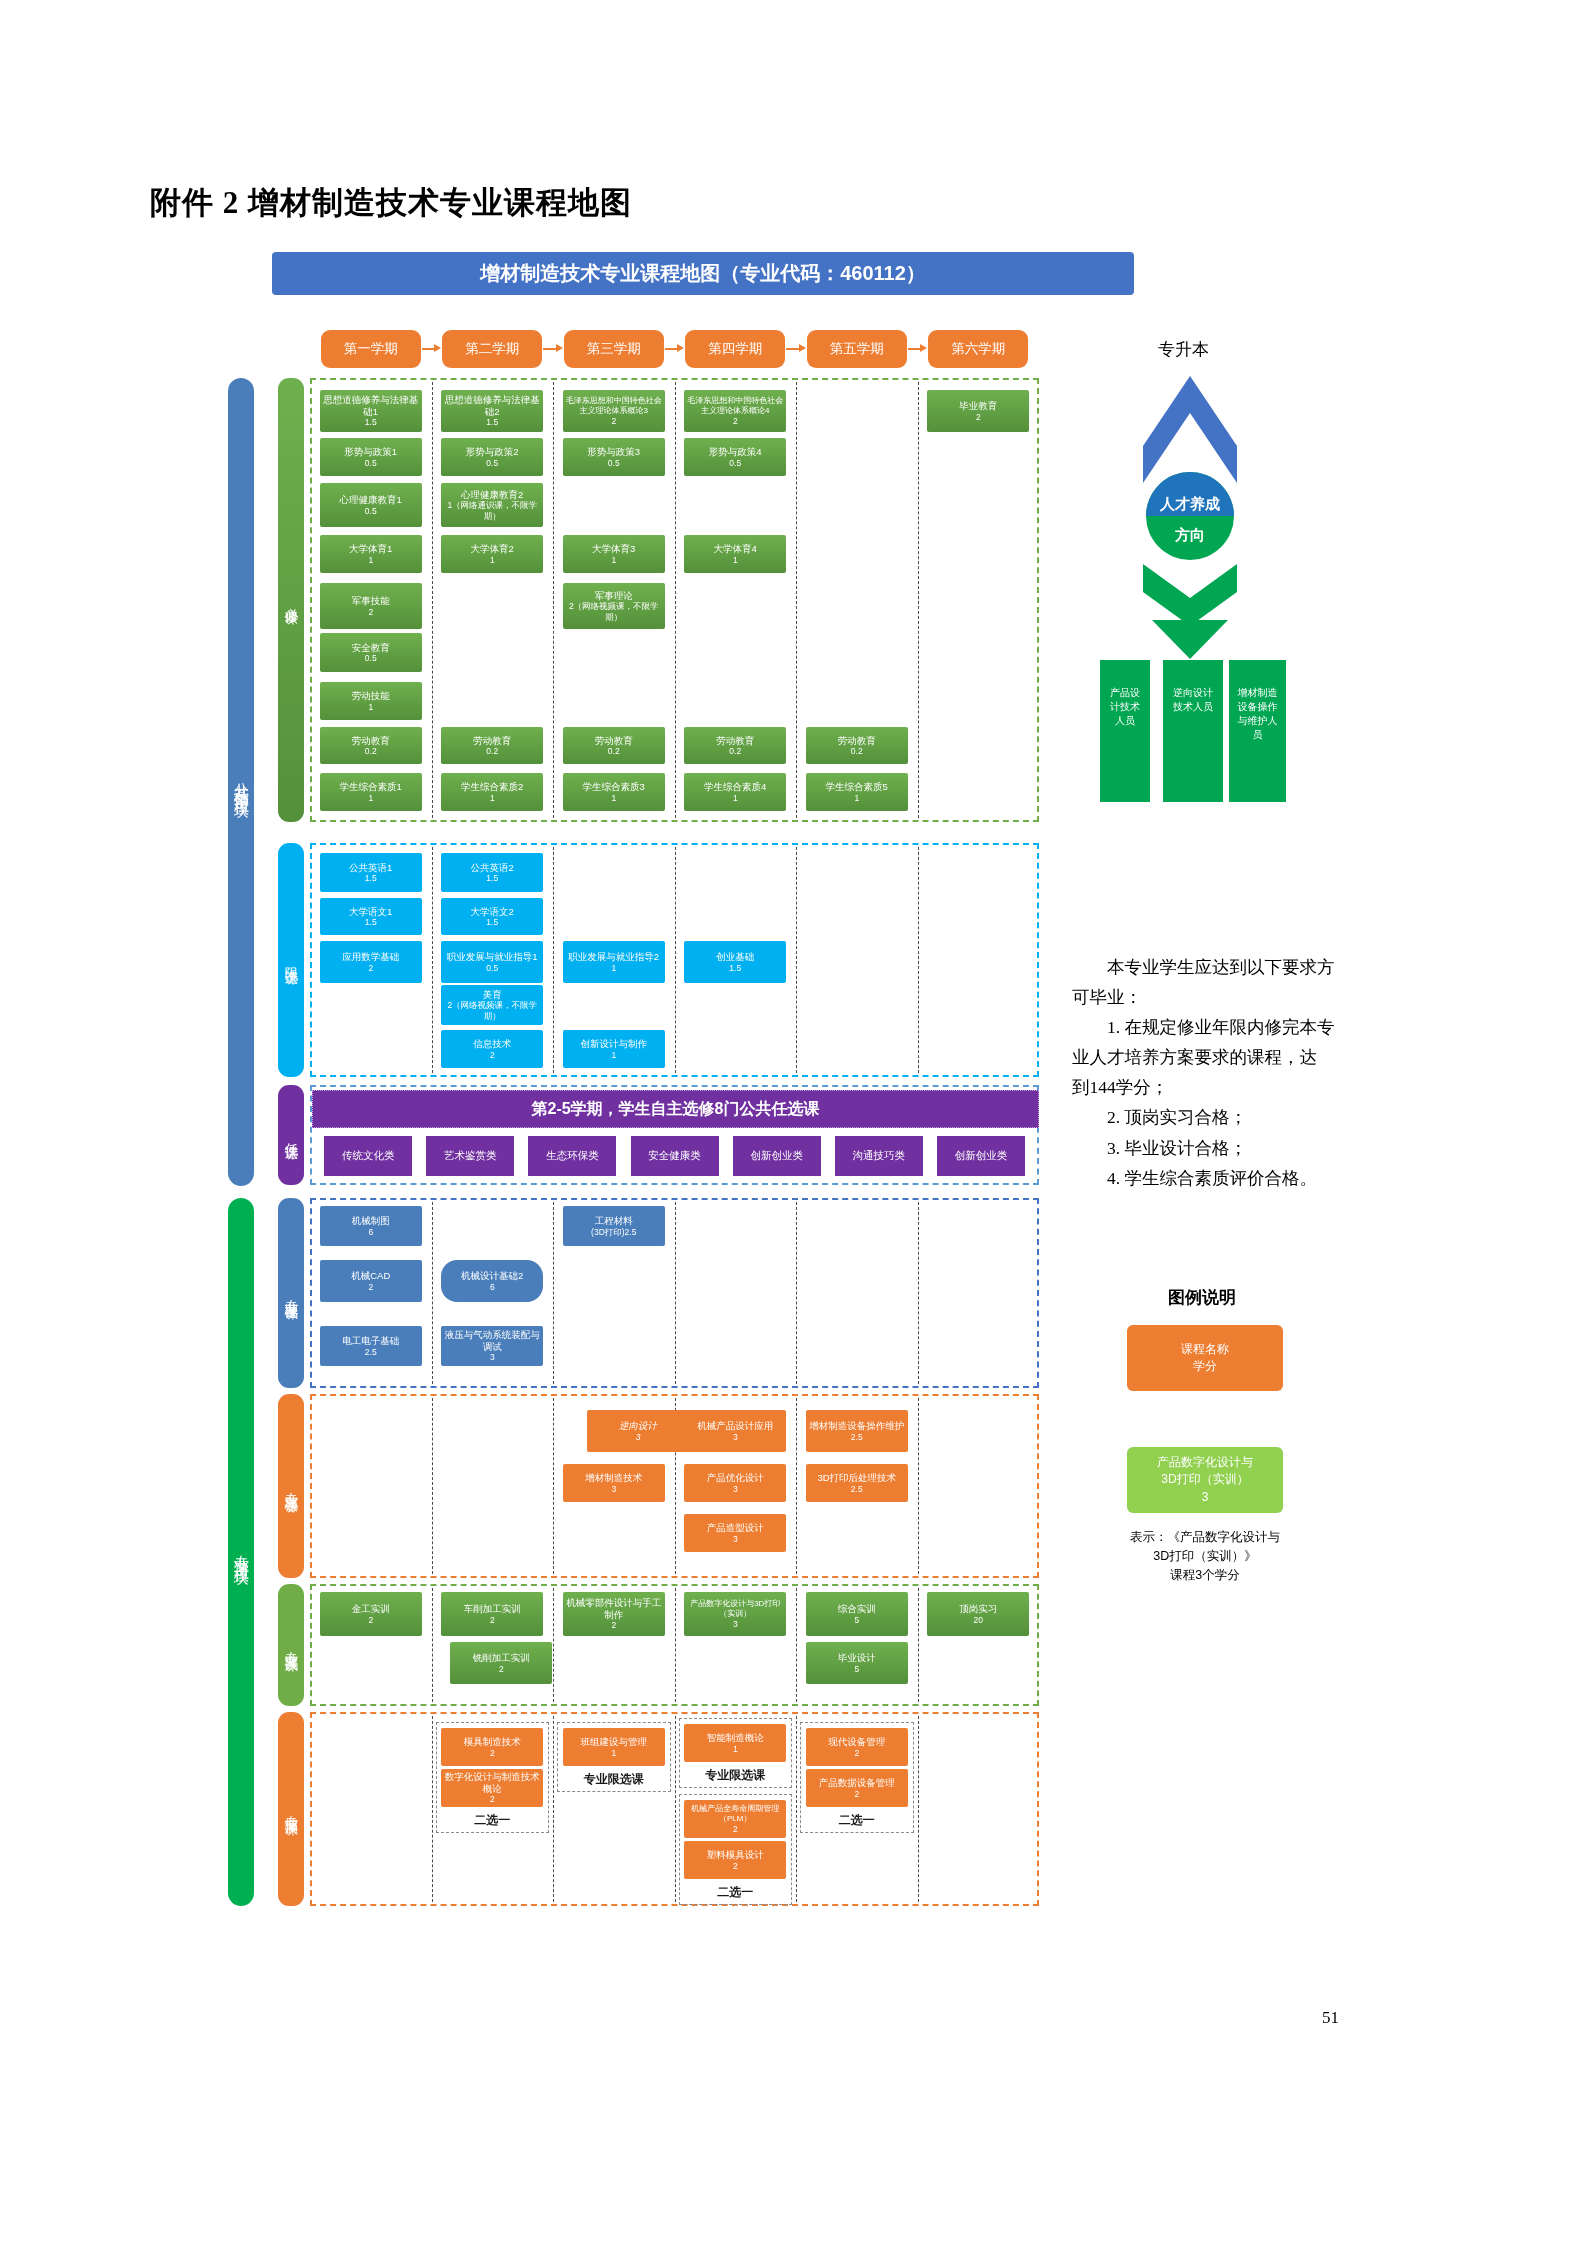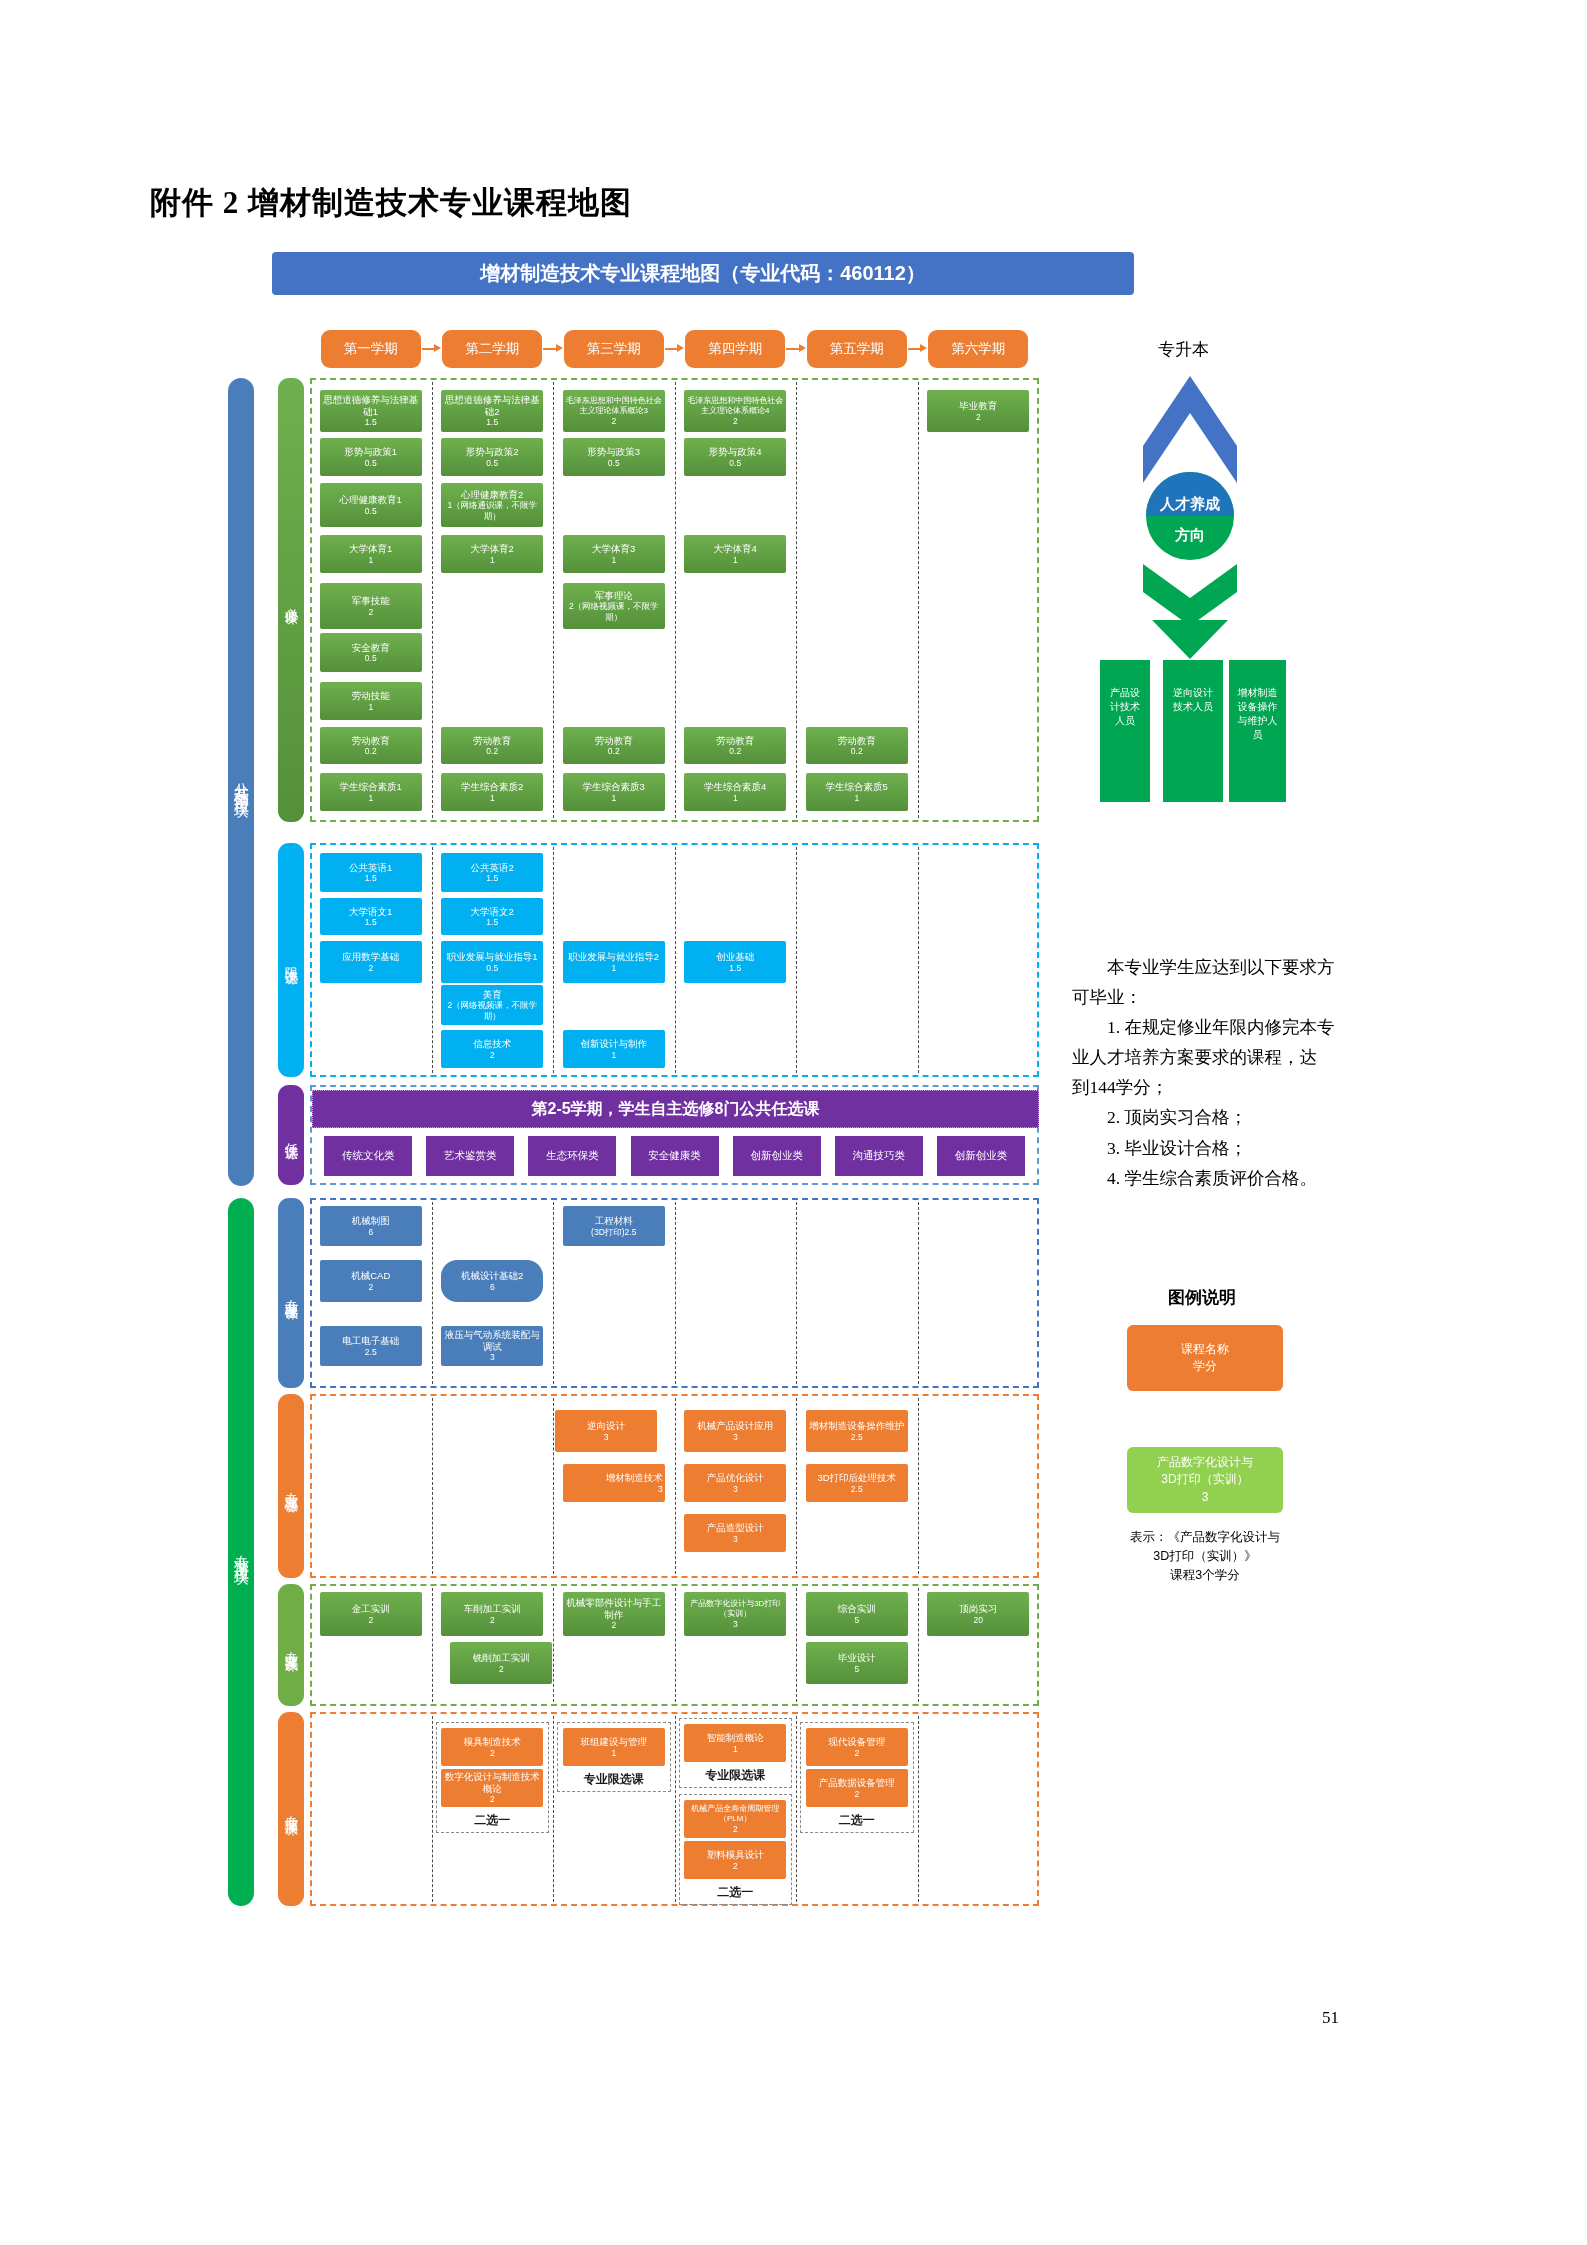--- a/index.html
+++ b/index.html
@@ -282,25 +282,25 @@
         <div class="nm">工程材料</div>
         <div class="cr">(3D打印)2.5</div>
       </div>
       <div class="catbar" style="left: 278px; top: 1394px; width: 26px; height: 184px; background: rgb(237, 125, 49); position: absolute;">专业核心课</div>
       <div class="sec-border" style="left: 310px; top: 1394px; width: 729px; height: 184px; border-color: rgb(237, 125, 49); position: absolute;"></div>
       <div class="col-sep" style="left: 431.5px; top: 1398px; height: 176px; position: absolute;"></div>
       <div class="col-sep" style="left: 553px; top: 1398px; height: 176px; position: absolute;"></div>
       <div class="col-sep" style="left: 674.5px; top: 1398px; height: 176px; position: absolute;"></div>
       <div class="col-sep" style="left: 796px; top: 1398px; height: 176px; position: absolute;"></div>
       <div class="col-sep" style="left: 917.5px; top: 1398px; height: 176px; position: absolute;"></div>
-      <div class="cbox" style="left: 555px; top: 1410px; width: 102px; min-height: 42px; background: rgb(237, 125, 49); position: absolute;">
+      <div class="cbox" style="left: 587px; top: 1410px; width: 102px; min-height: 42px; background: rgb(237, 125, 49); position: absolute; font-style: italic;">
         <div class="nm">逆向设计</div>
         <div class="cr">3</div>
       </div>
-      <div class="cbox" style="left: 562.75px; top: 1464px; width: 102px; min-height: 38px; background: rgb(237, 125, 49); position: absolute; align-items: flex-end;">
+      <div class="cbox" style="left: 562.75px; top: 1464px; width: 102px; min-height: 38px; background: rgb(237, 125, 49); position: absolute;">
         <div class="nm">增材制造技术</div>
         <div class="cr">3</div>
       </div>
       <div class="cbox" style="left: 684.25px; top: 1410px; width: 102px; min-height: 42px; background: rgb(237, 125, 49); position: absolute;">
         <div class="nm">机械产品设计应用</div>
         <div class="cr">3</div>
       </div>
       <div class="cbox" style="left: 684.25px; top: 1464px; width: 102px; min-height: 38px; background: rgb(237, 125, 49); position: absolute;">
         <div class="nm">产品优化设计</div>
         <div class="cr">3</div>

